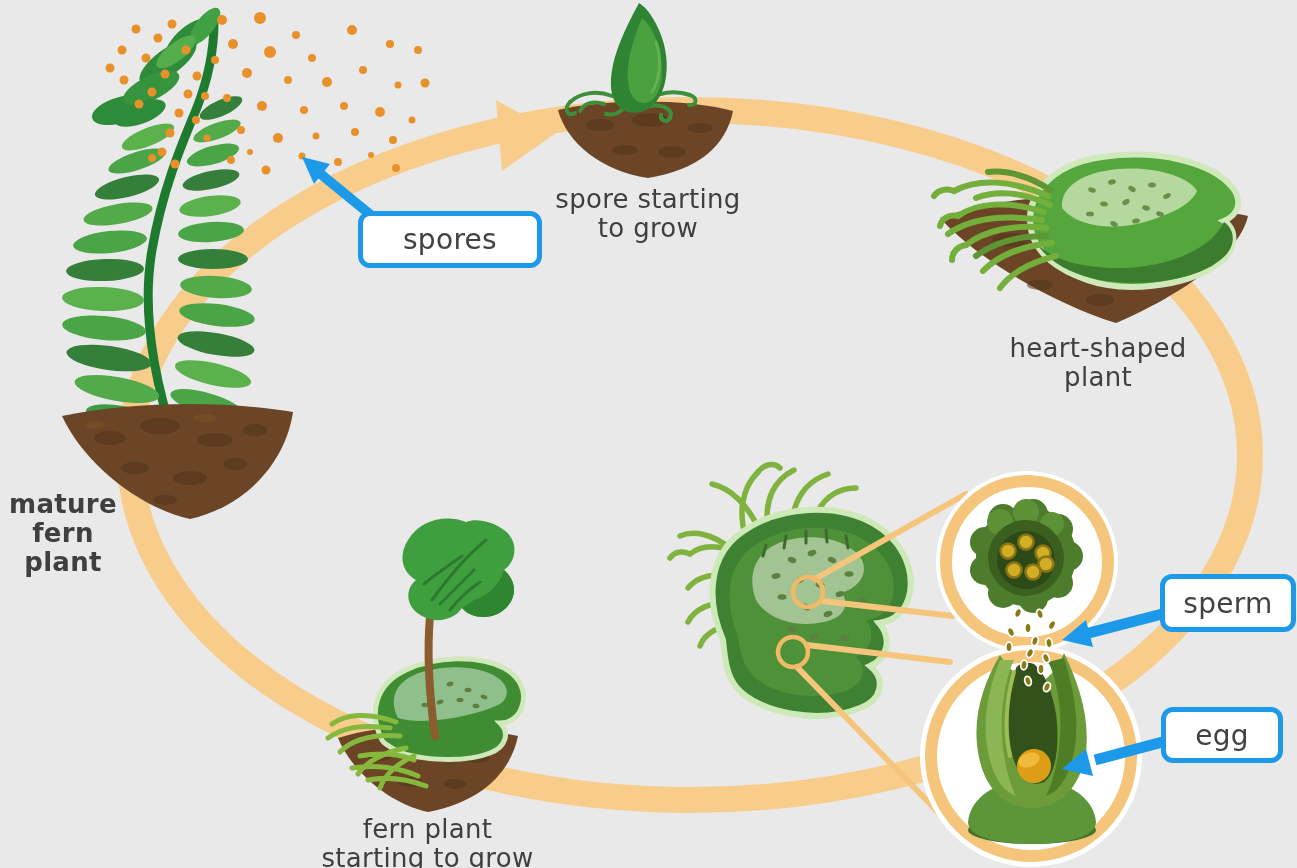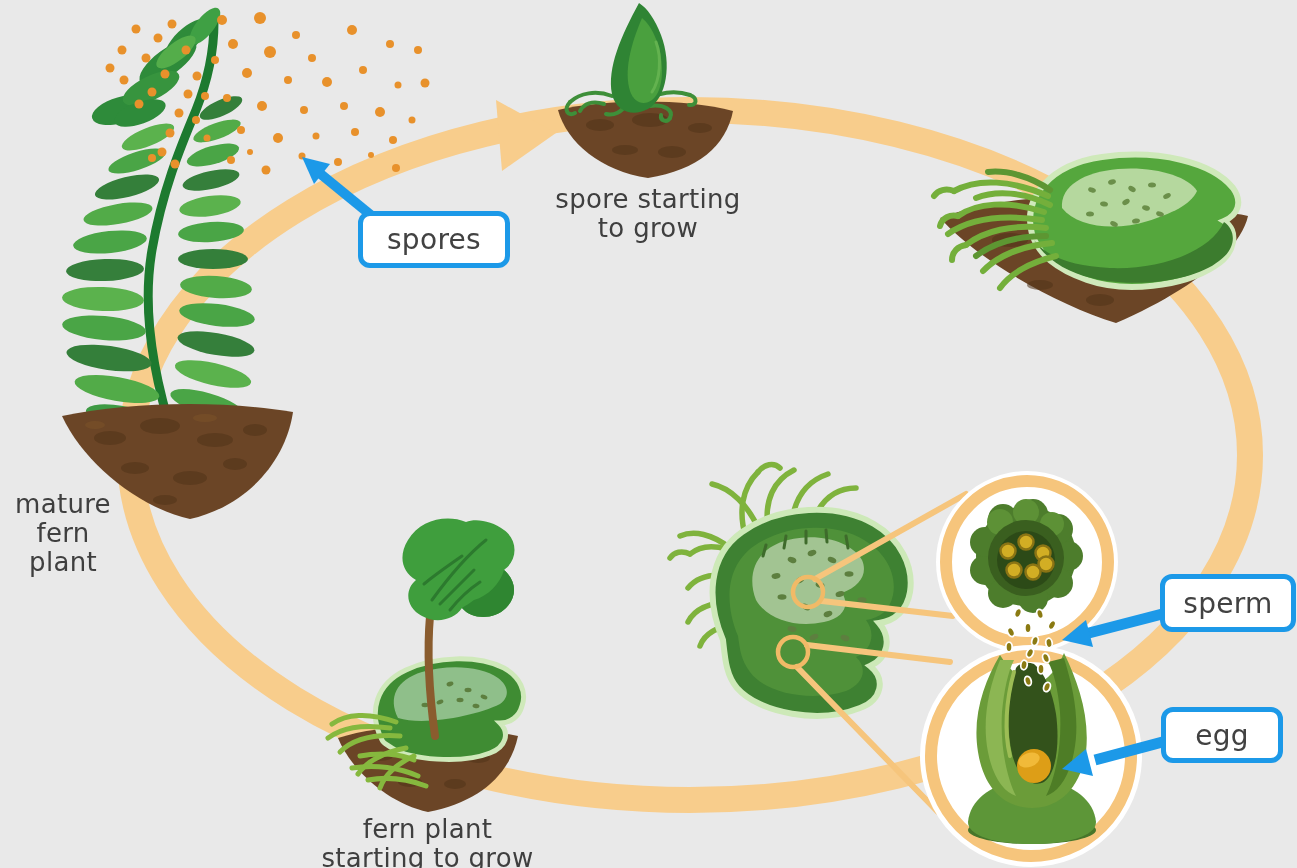--- a/index.html
+++ b/index.html
@@ -413,31 +413,33 @@
   <g>
     <line x1="1170" y1="612" x2="1085" y2="634" stroke="#1c99e8" stroke-width="11"></line>
     <polygon points="1062,640 1093,647 1086,620" fill="#1c99e8"></polygon>
   </g>
   <g>
     <line x1="1170" y1="740" x2="1095" y2="760" stroke="#1c99e8" stroke-width="11"></line>
     <polygon points="1062,769 1093,776 1086,749" fill="#1c99e8"></polygon>
   </g>
 </svg>
 
-  <div class="stage-label" style="left:0px;top:490px;width:126px;">mature
+  <div class="stage-label" style="left:0px;top:490px;width:126px;font-weight:bold;">mature
 fern plant</div>
 
   <div class="stage-label" style="left:543px;top:185px;width:210px;text-align:center;">spore starting
 to grow</div>
 
+  <div class="stage-label" style="left:998px;top:334px;width:200px;">heart-shaped
+plant</div>
 
   <div class="stage-label" style="left:315px;top:815px;width:225px;">fern plant
 starting to grow</div>
 
-  <div class="callout" style="left:358px;top:211px;width:152px;height:57px;">
+  <div class="callout" style="left:358px;top:211px;width:184px;height:57px;">
     <span>spores</span>
   </div>
 
   <div class="callout" style="left:1160px;top:574px;width:136px;height:58px;">
     <span>sperm</span>
   </div>
 
   <div class="callout" style="left:1161px;top:707px;width:122px;height:56px;">
     <span>egg</span>
   </div>

